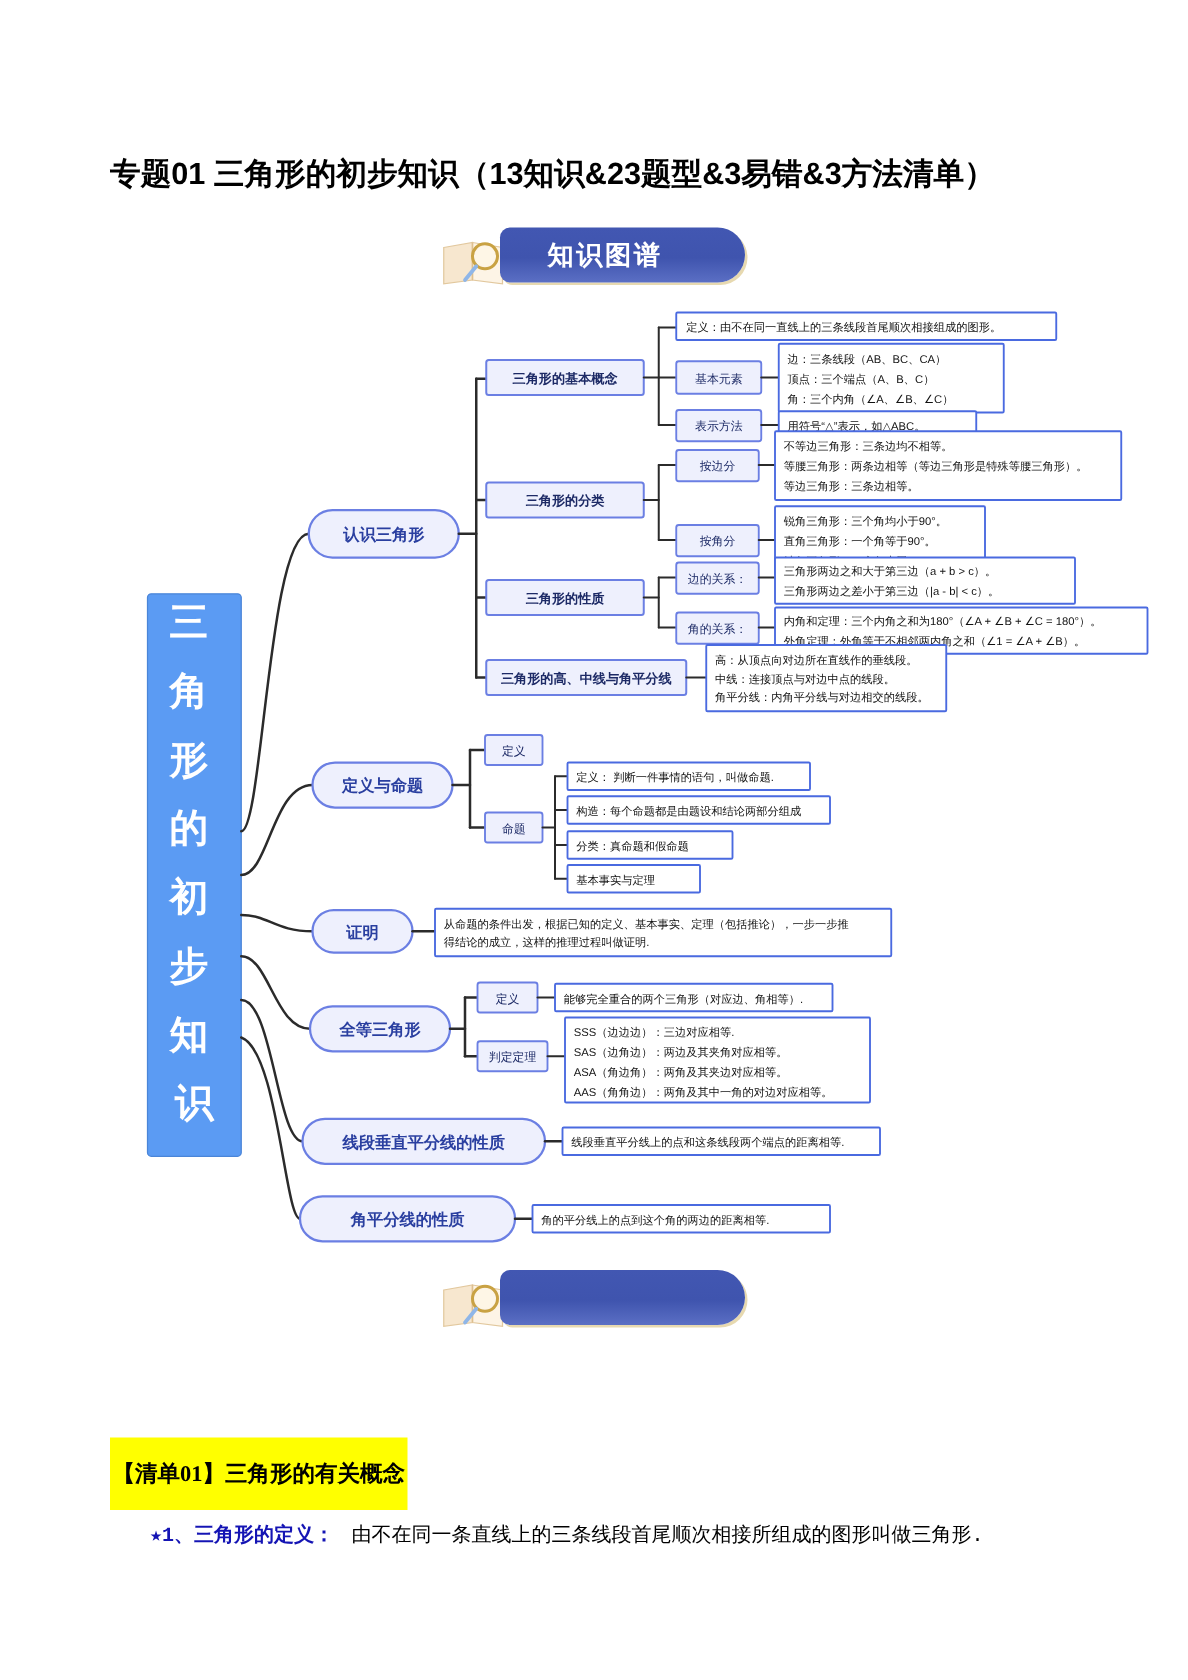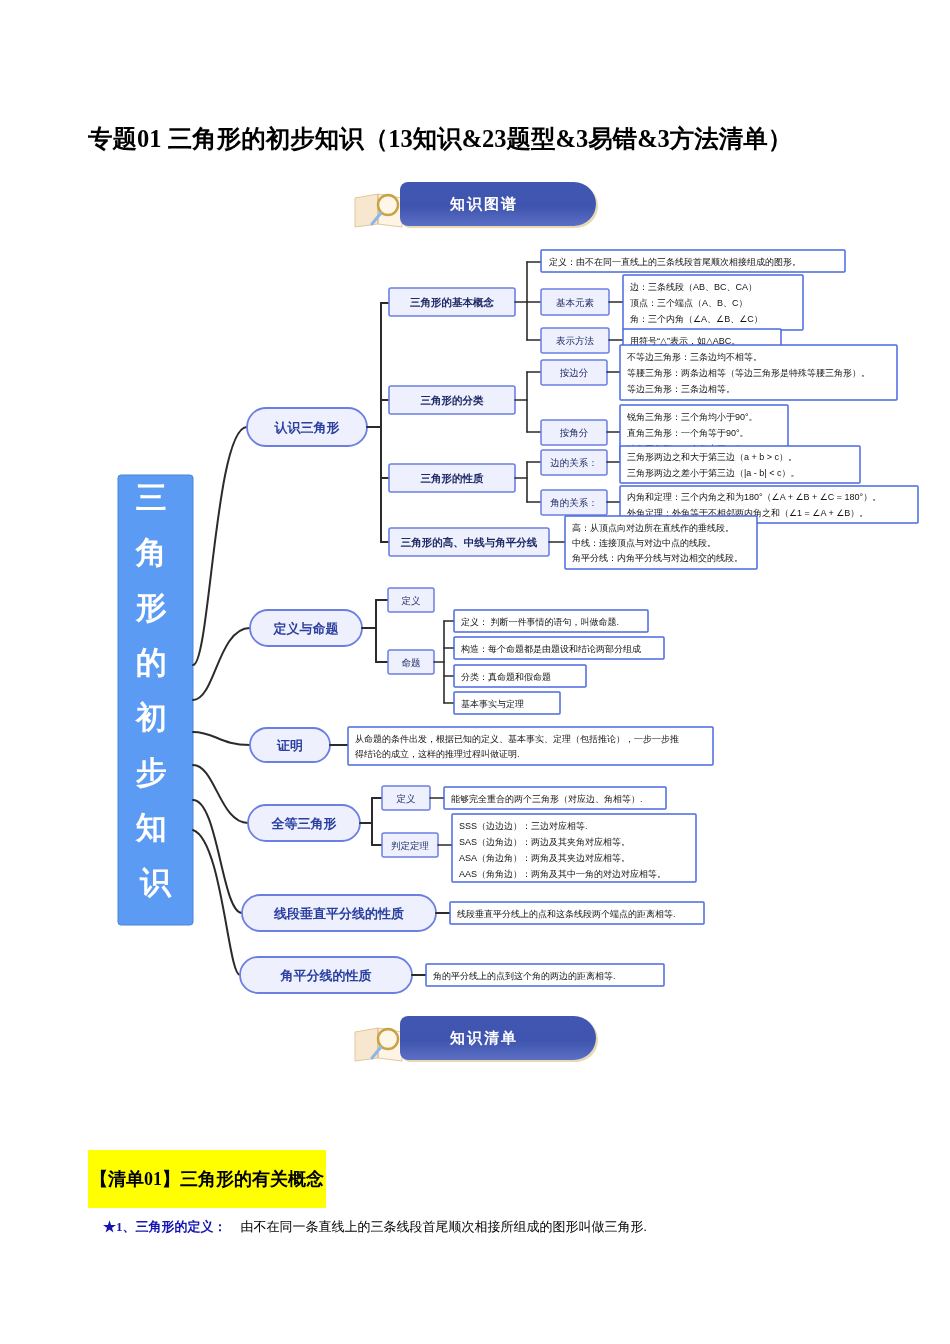--- a/index.html
+++ b/index.html
@@ -8,59 +8,59 @@
     background:#ffffff;
     font-family:"Liberation Sans","DejaVu Sans",sans-serif;
     position:relative;
     overflow:hidden;
   }
   .page{position:relative;width:950px;height:1344px;}
 
   
   .doc-title{
     position:absolute;left:88px;top:122px;width:790px;
-    font-family:Liberation Serif, serif;
+    font-family:Liberation Sans, sans-serif;
     font-size:24.5px;font-weight:bold;color:#000;
     letter-spacing:0px;white-space:nowrap;
   }
 
   
   .banner{position:absolute;width:250px;height:56px;}
   .banner .book{
     position:absolute;left:0;top:10px;width:62px;height:42px;
   }
   .banner .pill{
     position:absolute;left:48px;top:4px;width:196px;height:44px;
     background:linear-gradient(180deg,#4257b2 0%,#3f54ae 55%,#5b6fc4 100%);
     border-radius:8px 22px 22px 8px;
     box-shadow:2px 2px 0 #e7d9b0;
   }
   .banner .pill-txt{
     position:absolute;left:0;top:0;width:168px;height:44px;
     display:flex;align-items:center;justify-content:center;
-    color:#ffffff;font-size:15px;font-weight:bold;letter-spacing:2px;
+    color:#ffffff;font-size:21px;font-weight:bold;letter-spacing:2px;
     font-family:"Liberation Sans","DejaVu Sans",sans-serif;
   }
   #banner-top{left:352px;top:178px;}
   #banner-bottom{left:352px;top:1012px;}
 
   
   #mindmap{position:absolute;left:0;top:240px;width:950px;height:760px;}
 
   
   .section-head{
     position:absolute;left:88px;top:1150px;
     font-family:"Liberation Serif","DejaVu Serif",serif;
     font-size:18px;font-weight:bold;color:#000;
     background:#ffff00;padding:17px 2px;white-space:nowrap;
   }
   .item-line{
-    position:absolute;left:103px;top:1218px;width:800px;
-    font-family:Liberation Serif, serif;
-    font-size:13px;color:#000;white-space:nowrap;
+    position:absolute;left:120px;top:1218px;width:800px;
+    font-family:Liberation Mono, monospace;
+    font-size:16px;color:#000;white-space:nowrap;
   }
   .item-line .star{color:#1414b4;font-weight:bold;}
   .item-line .lead{color:#1414b4;font-weight:bold;}
   .item-line .body{color:#000;font-weight:normal;}
 </style>
 </head>
 <body>
 
 <div class="page">
 
@@ -351,21 +351,20 @@
   <div class="banner" id="banner-bottom">
     <svg class="book" viewBox="0 0 62 42">
       <path d="M3 10 L26 6 L26 36 L3 39 Z" fill="#f7e7cf" stroke="#e2c89e" stroke-width="1"></path>
       <path d="M26 6 L50 10 L50 39 L26 36 Z" fill="#fdf4e6" stroke="#e2c89e" stroke-width="1"></path>
       <path d="M26 6 L26 36" stroke="#ddbf90" stroke-width="1.2"></path>
       <circle cx="36" cy="17" r="10" fill="none" stroke="#c9a243" stroke-width="2.4"></circle>
       <circle cx="36" cy="17" r="8" fill="#fff8e6" opacity="0.55"></circle>
       <line x1="29" y1="25" x2="20" y2="36" stroke="#8fb6e8" stroke-width="3" stroke-linecap="round"></line>
     </svg>
     <div class="pill"></div>
-    <div class="pill-txt" style="left:48px;top:4px">知识清单</div>
   </div>
 
   <div class="section-head">【清单01】三角形的有关概念</div>
 
   <div class="item-line">
     <span class="star">★</span><span class="lead">1、</span><span class="lead">三角形的定义：</span><span class="body" style="padding-left:14px">由不在同一条直线上的三条线段首尾顺次相接所组成的图形叫做三角形.</span>
   </div>
 
 </div>
 

